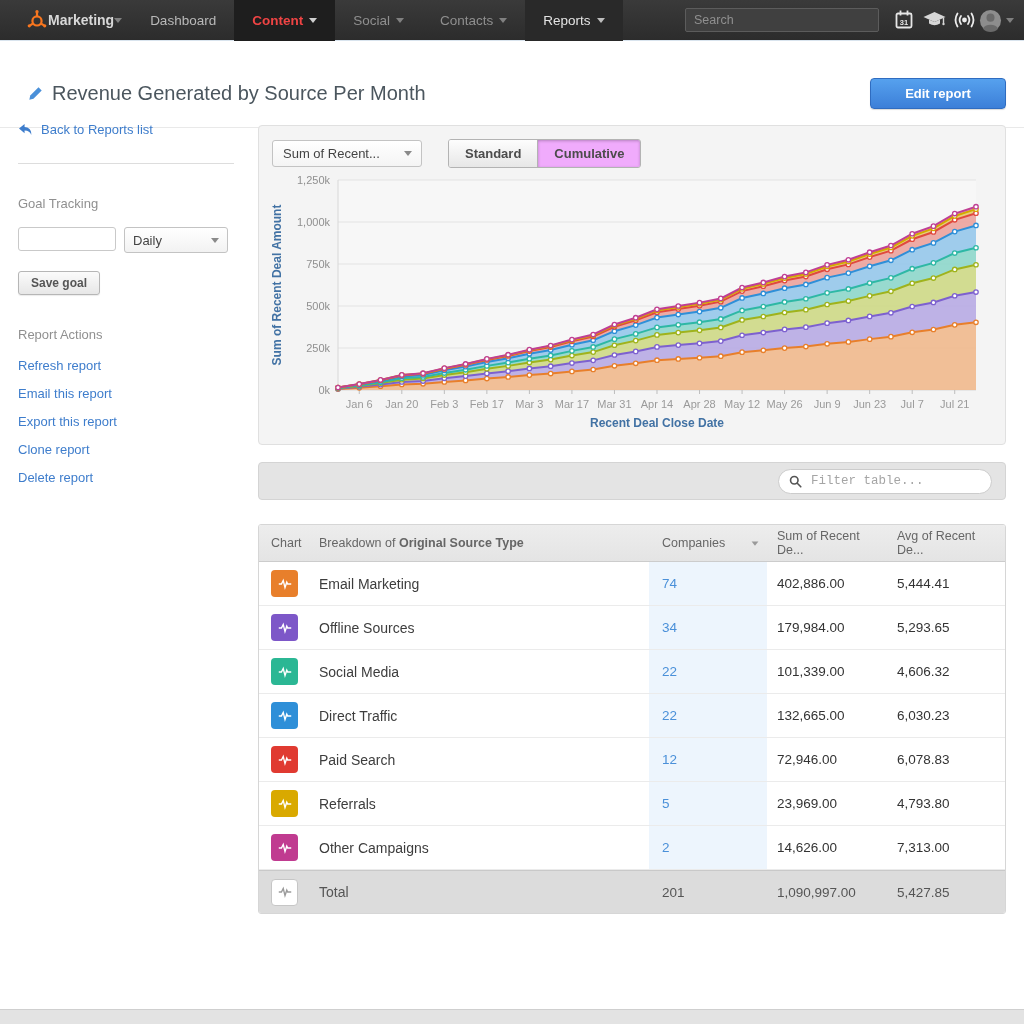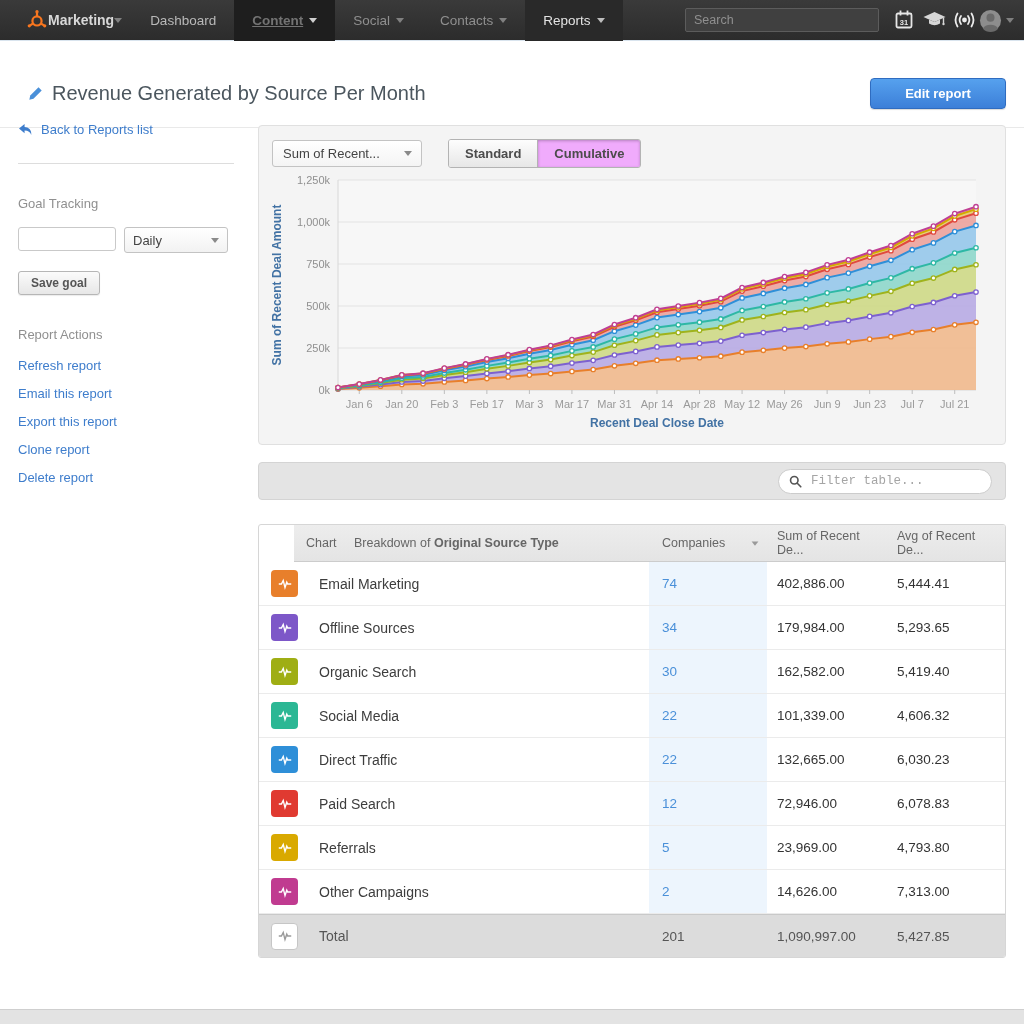--- a/index.html
+++ b/index.html
@@ -6,21 +6,21 @@
   body{font-family:"Liberation Sans","DejaVu Sans",sans-serif;-webkit-font-smoothing:antialiased;}
   .page{position:relative;width:1024px;height:1024px;background:#fff;overflow:hidden;}
 
   
   .topnav{position:absolute;left:0;top:0;width:1024px;height:41px;
     background:linear-gradient(#3a3a3a,#2c2c2c);display:flex;align-items:center;
     border-bottom:1px solid #d9e4ee;box-sizing:border-box;}
   .brand{display:flex;align-items:center;margin-left:16px;padding:0 10px;height:41px;cursor:pointer;}
   .brand-label{color:#d8d8d8;font-weight:bold;font-size:14px;}
   .nav-item{height:41px;display:flex;align-items:center;gap:6px;padding:0 18px;font-size:13.5px;color:#b9b9b9;cursor:pointer;}
-  .nav-item.active{background:#1e1e1e;color:#737373;font-weight:bold;text-decoration:underline;}
+  .nav-item.active{background:#1e1e1e;color:#ef4444;font-weight:bold;}
   .nav-item.dim{color:#8f8f8f;}
   .nav-item.current{background:#292929;color:#e4e4e4;}
   .tri{display:inline-block;width:0;height:0;border-left:4px solid transparent;border-right:4px solid transparent;border-top:5px solid #808080;}
   .nav-search{margin-left:auto;margin-right:10px;width:176px;height:22px;background:#404040;
     border:1px solid #5c5c5c;border-radius:2px;color:#cfcfcf;font-size:12.5px;padding:0 8px;outline:none;}
   .nav-search::placeholder{color:#8f8f8f;}
   .nav-ico{display:flex;align-items:center;justify-content:center;width:30px;height:47px;cursor:pointer;}
   .avatar-wrap{display:flex;align-items:center;gap:4px;margin-right:10px;cursor:pointer;}
 
   
@@ -66,21 +66,21 @@
     border:1px solid #d4d4d4;border-radius:4px;box-sizing:border-box;display:flex;align-items:center;justify-content:flex-end;}
   .filter-pill{display:flex;align-items:center;gap:7px;width:214px;height:25px;background:#fff;border:1px solid #ccc;
     border-radius:13px;margin-right:13px;padding:0 10px;box-sizing:border-box;}
   .filter-input{border:none;outline:none;flex:1;font-size:12.5px;color:#8b5cf6;background:transparent;font-family:Liberation Mono, monospace;}
   .filter-input::placeholder{color:#a5a5a5;}
 
   
   .data-table{position:absolute;left:258px;top:524px;width:748px;border:1px solid #d6d6d6;border-radius:3px;
     box-sizing:border-box;overflow:hidden;background:#fff;}
   .t-head{display:flex;align-items:center;height:36px;background:linear-gradient(#ededed,#e4e4e4);
-    border-bottom:1px solid #ccc;color:#666;font-size:12.5px;margin-left:35px;}
+    border-bottom:1px solid #ccc;color:#666;font-size:12.5px;}
   .t-row{display:flex;align-items:center;height:43px;border-bottom:1px solid #ebebeb;background:#fff;}
   .t-total{display:flex;align-items:center;height:42px;background:#dcdcdc;border-top:1px solid #c9c9c9;color:#555;}
   .col-chart{width:60px;box-sizing:border-box;padding-left:12px;display:flex;align-items:center;}
   .col-name{flex:1;box-sizing:border-box;}
   .col-comp{width:118px;box-sizing:border-box;padding-left:13px;align-self:stretch;display:flex;align-items:center;}
   .col-sum{width:122px;box-sizing:border-box;padding-left:10px;}
   .col-avg{width:116px;box-sizing:border-box;padding-left:8px;}
   .t-row .col-comp{background:#edf5fd;}
   .comp-head{display:flex;align-items:center;gap:26px;cursor:pointer;}
   .comp-head .tri{border-top-color:#999;transform:scale(.85);}
@@ -578,33 +578,20 @@
                 <polyline points="2,9 5,9 7,5 9,13 11,7 12,9 16,9" fill="none" stroke="#fff" stroke-width="1.6"></polyline>
               </svg>
       </span>
     </div>
     <div class="col-name cell-name">Offline Sources</div>
     <div class="col-comp cell-comp">34</div>
     <div class="col-sum cell-num">179,984.00</div>
     <div class="col-avg cell-num">5,293.65</div>
   </div>
 
-  <div class="t-row">
-    <div class="col-chart">
-      <span class="row-icon" style="background: rgb(159, 174, 20);">
-        <svg width="16" height="16" viewBox="0 0 18 18">
-                <polyline points="2,9 5,9 7,5 9,13 11,7 12,9 16,9" fill="none" stroke="#fff" stroke-width="1.6"></polyline>
-              </svg>
-      </span>
-    </div>
-    <div class="col-name cell-name">Organic Search</div>
-    <div class="col-comp cell-comp">30</div>
-    <div class="col-sum cell-num">162,582.00</div>
-    <div class="col-avg cell-num">5,419.40</div>
-  </div>
 
   <div class="t-row">
     <div class="col-chart">
       <span class="row-icon" style="background: rgb(43, 183, 148);">
         <svg width="16" height="16" viewBox="0 0 18 18">
                 <polyline points="2,9 5,9 7,5 9,13 11,7 12,9 16,9" fill="none" stroke="#fff" stroke-width="1.6"></polyline>
               </svg>
       </span>
     </div>
     <div class="col-name cell-name">Social Media</div>

